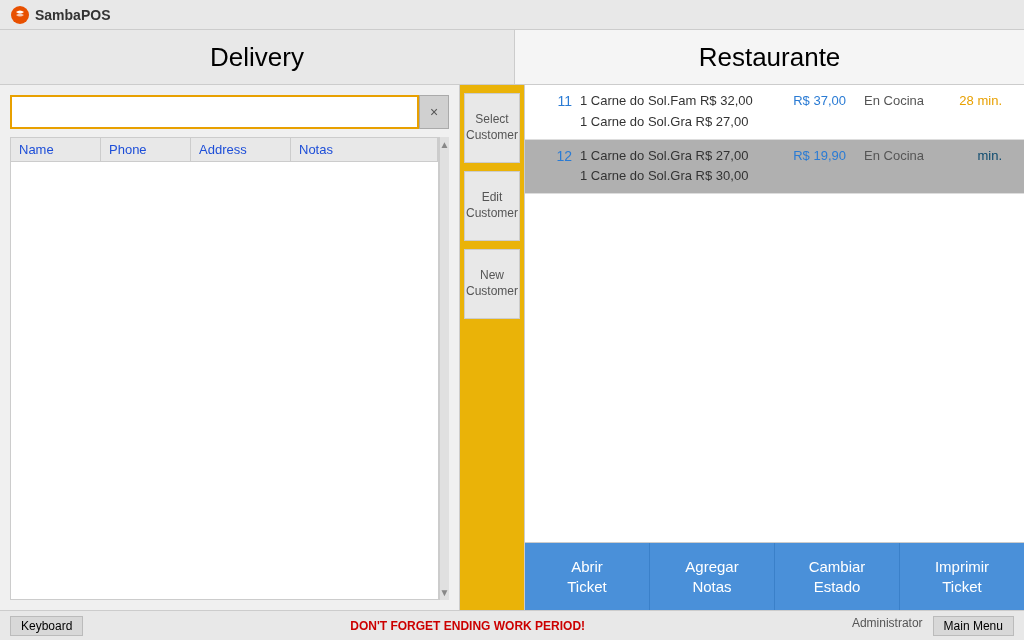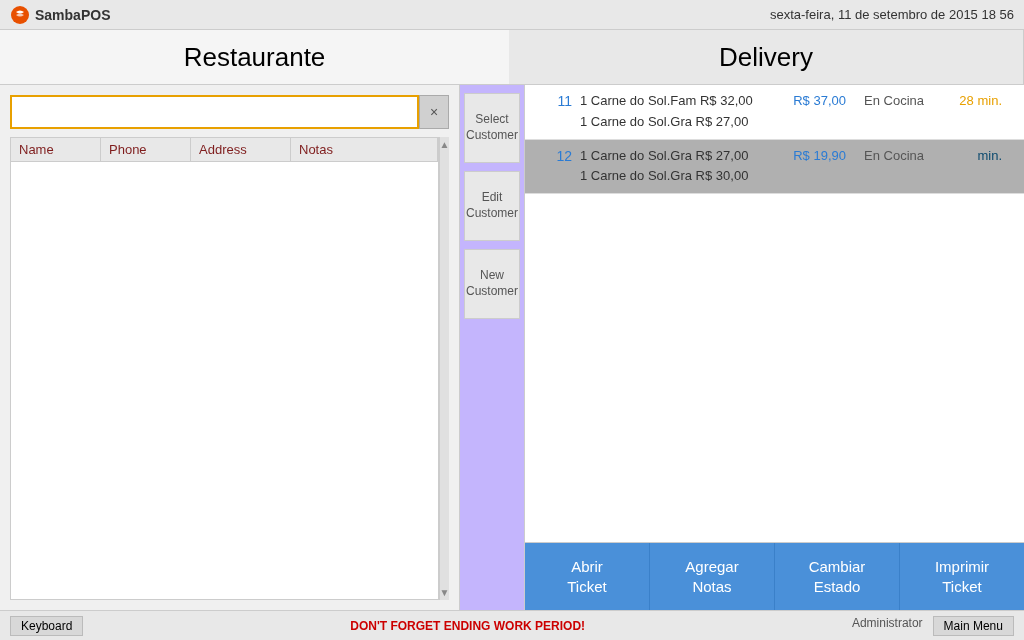--- a/index.html
+++ b/index.html
@@ -118,38 +118,38 @@
       flex-direction: column;
     }
     #customer-table-header {
       display: flex;
       background: #e8e8e8;
       border-bottom: 1px solid #ccc;
     }
     .table-header-cell {
       padding: 4px 8px;
       font-weight: normal;
-      color: #7f1d1d;
+      color: #1d4ed8;
       border-right: 1px solid #ccc;
     }
     .th-name { width: 90px; }
     .th-phone { width: 90px; }
     .th-address { width: 100px; }
     .th-notas { flex: 1; }
 
     
     #right-sidebar {
       width: 65px;
       display: flex;
       flex-direction: column;
       align-items: center;
       padding: 8px 5px;
       gap: 8px;
       border-right: 1px solid #ccc;
-      background: #c4b5fd;
+      background: #eab308;
     }
     .sidebar-btn {
       width: 56px;
       height: 70px;
       background: #e8e8e8;
       border: 1px solid #ccc;
       display: flex;
       align-items: center;
       justify-content: center;
       text-align: center;
@@ -307,26 +307,25 @@
 
 <div id="top-bar">
   <div id="logo-area">
     <svg id="logo-icon" viewBox="0 0 20 20">
       <circle cx="10" cy="10" r="9" fill="#e85000"></circle>
       <path d="M6 7 Q10 4 14 7 Q10 10 6 7Z" fill="white"></path>
       <path d="M6 10 Q10 7 14 10 Q10 13 6 10Z" fill="white" opacity="0.7"></path>
     </svg>
     <span id="logo-text">SambaPOS</span>
   </div>
-  <span id="datetime">sexta-feira, 11 de setembro de 2015 18 56</span>
 </div>
 
 <div id="header-row">
+  <div id="delivery-btn">Delivery</div>
   <div id="restaurante-label">Restaurante</div>
-  <div id="delivery-btn">Delivery</div>
 </div>
 
 <div id="main-content">
 
   <div id="left-panel">
     <div id="search-row">
       <input id="search-input" type="text" style="">
       <div id="clear-btn">×</div>
     </div>
     <div style="display:flex; flex:1; overflow:hidden;">

